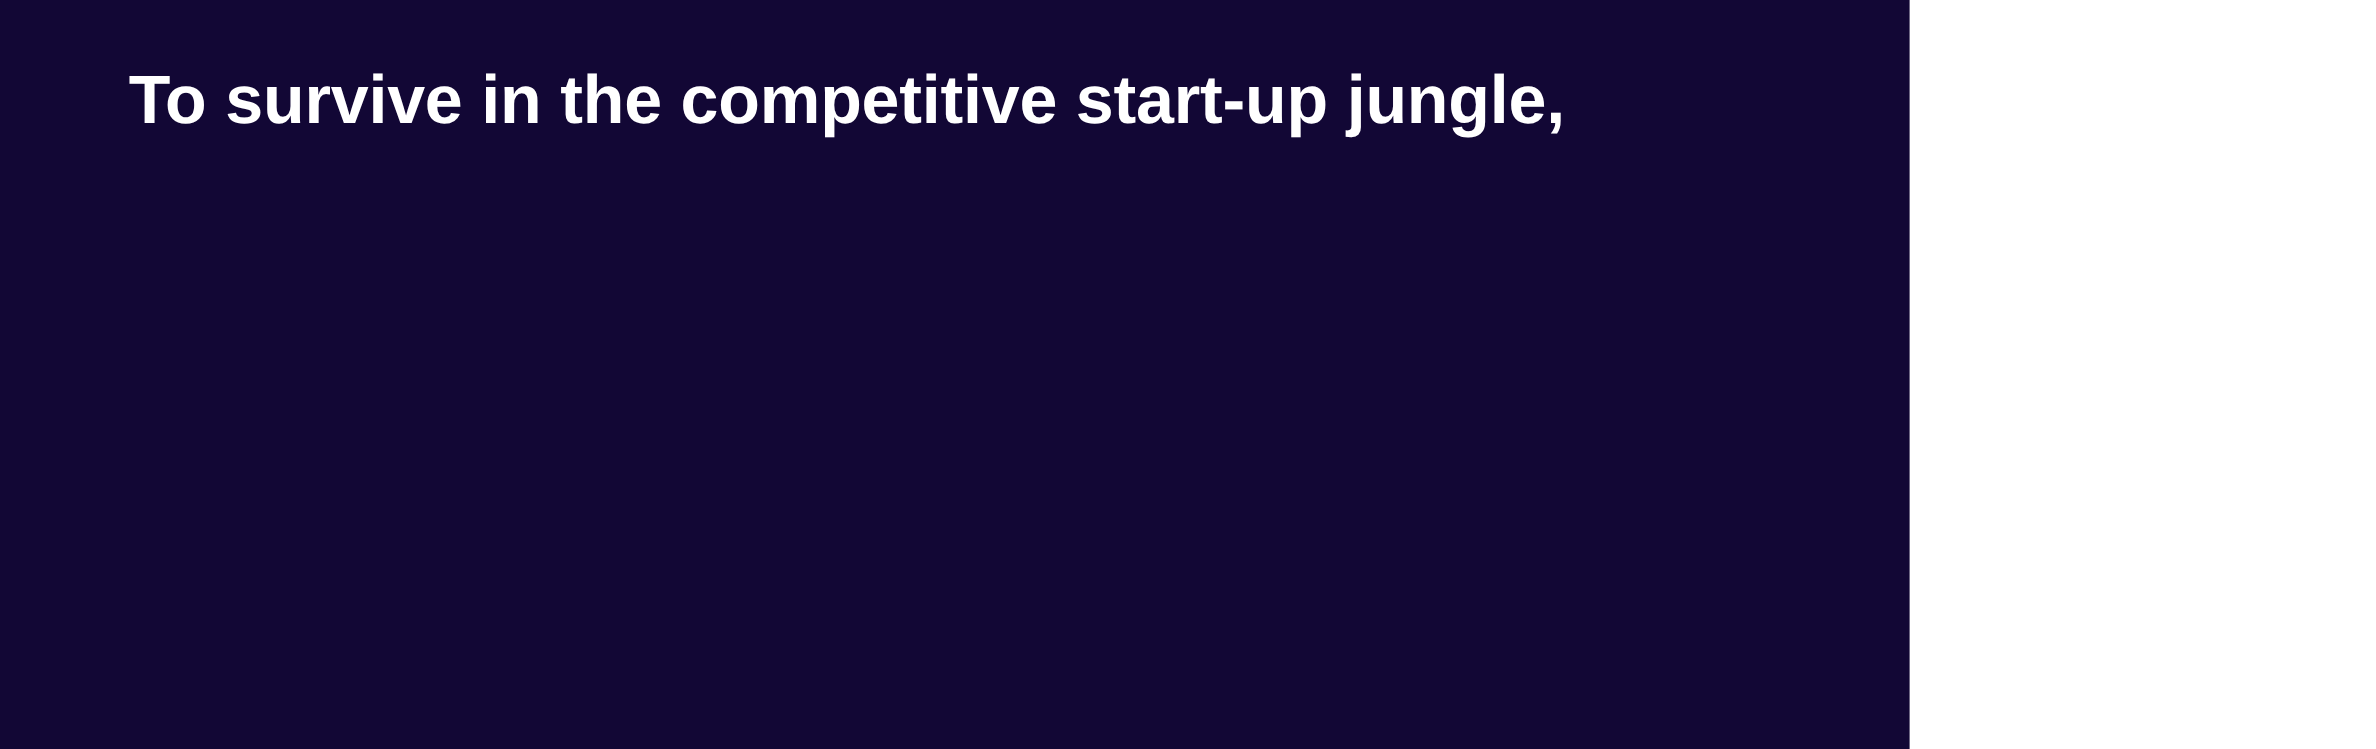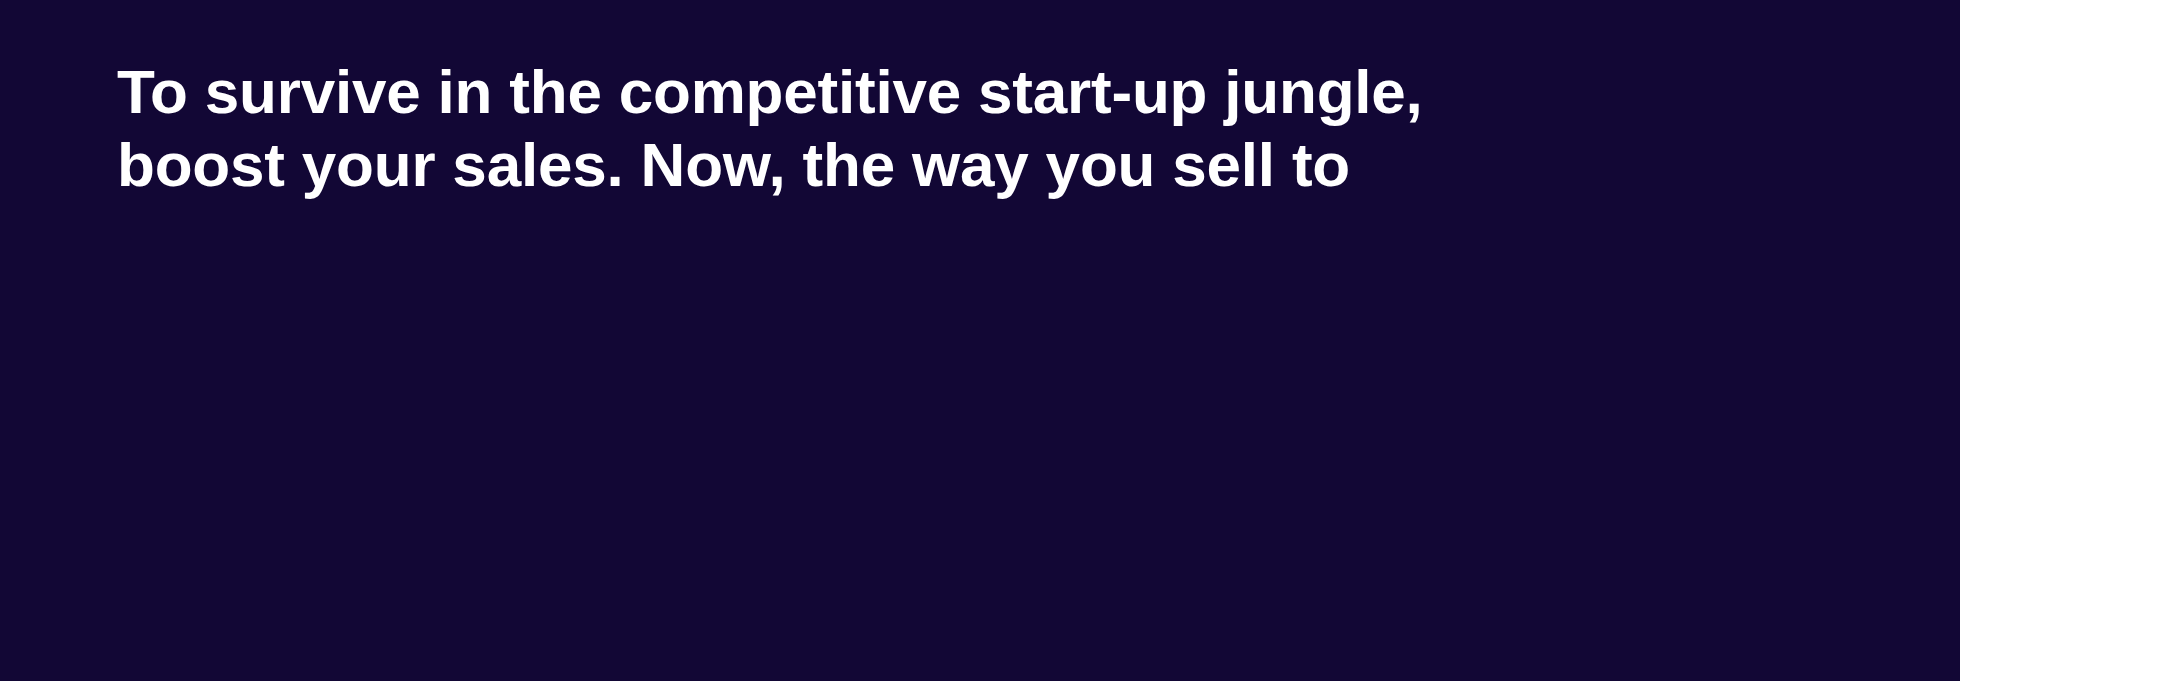--- a/index.html
+++ b/index.html
@@ -9,21 +9,21 @@
 
   body {
     width: 2160px;
     height: 681px;
     overflow: hidden;
     font-family: "Liberation Sans", sans-serif;
   }
 
   #slide {
     position: relative;
-    width: 1960px;
+    width: 1736px;
     height: 681px;
     background: #120735;
     box-sizing: border-box;
     overflow: hidden;
   }
 
   #quote-block {
     position: absolute;
     left: 117px;
     top: 55px;
@@ -41,16 +41,15 @@
     white-space: nowrap;
   }
 </style>
 </head>
 <body>
 
 <div id="slide">
 
   <div id="quote-block">
     <span class="quote-line">To survive in the competitive start-up jungle,</span>
-    <span class="quote-line">boost your sales. Now, the way you sell to</span>
   </div>
 
 </div>
 
 </body></html>

